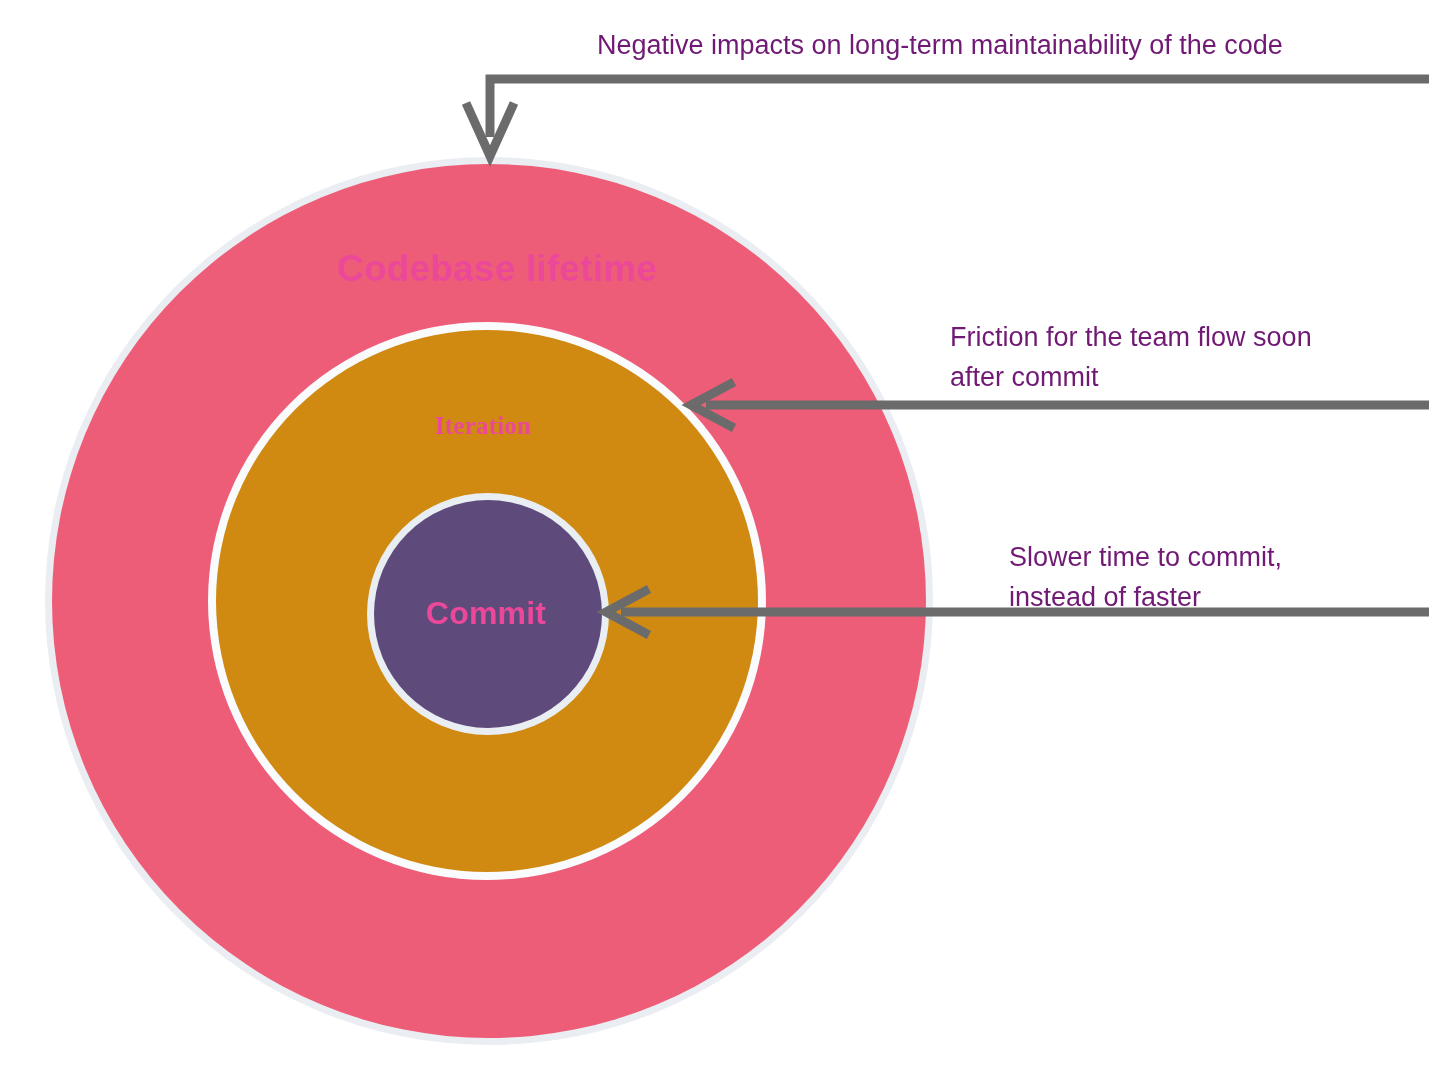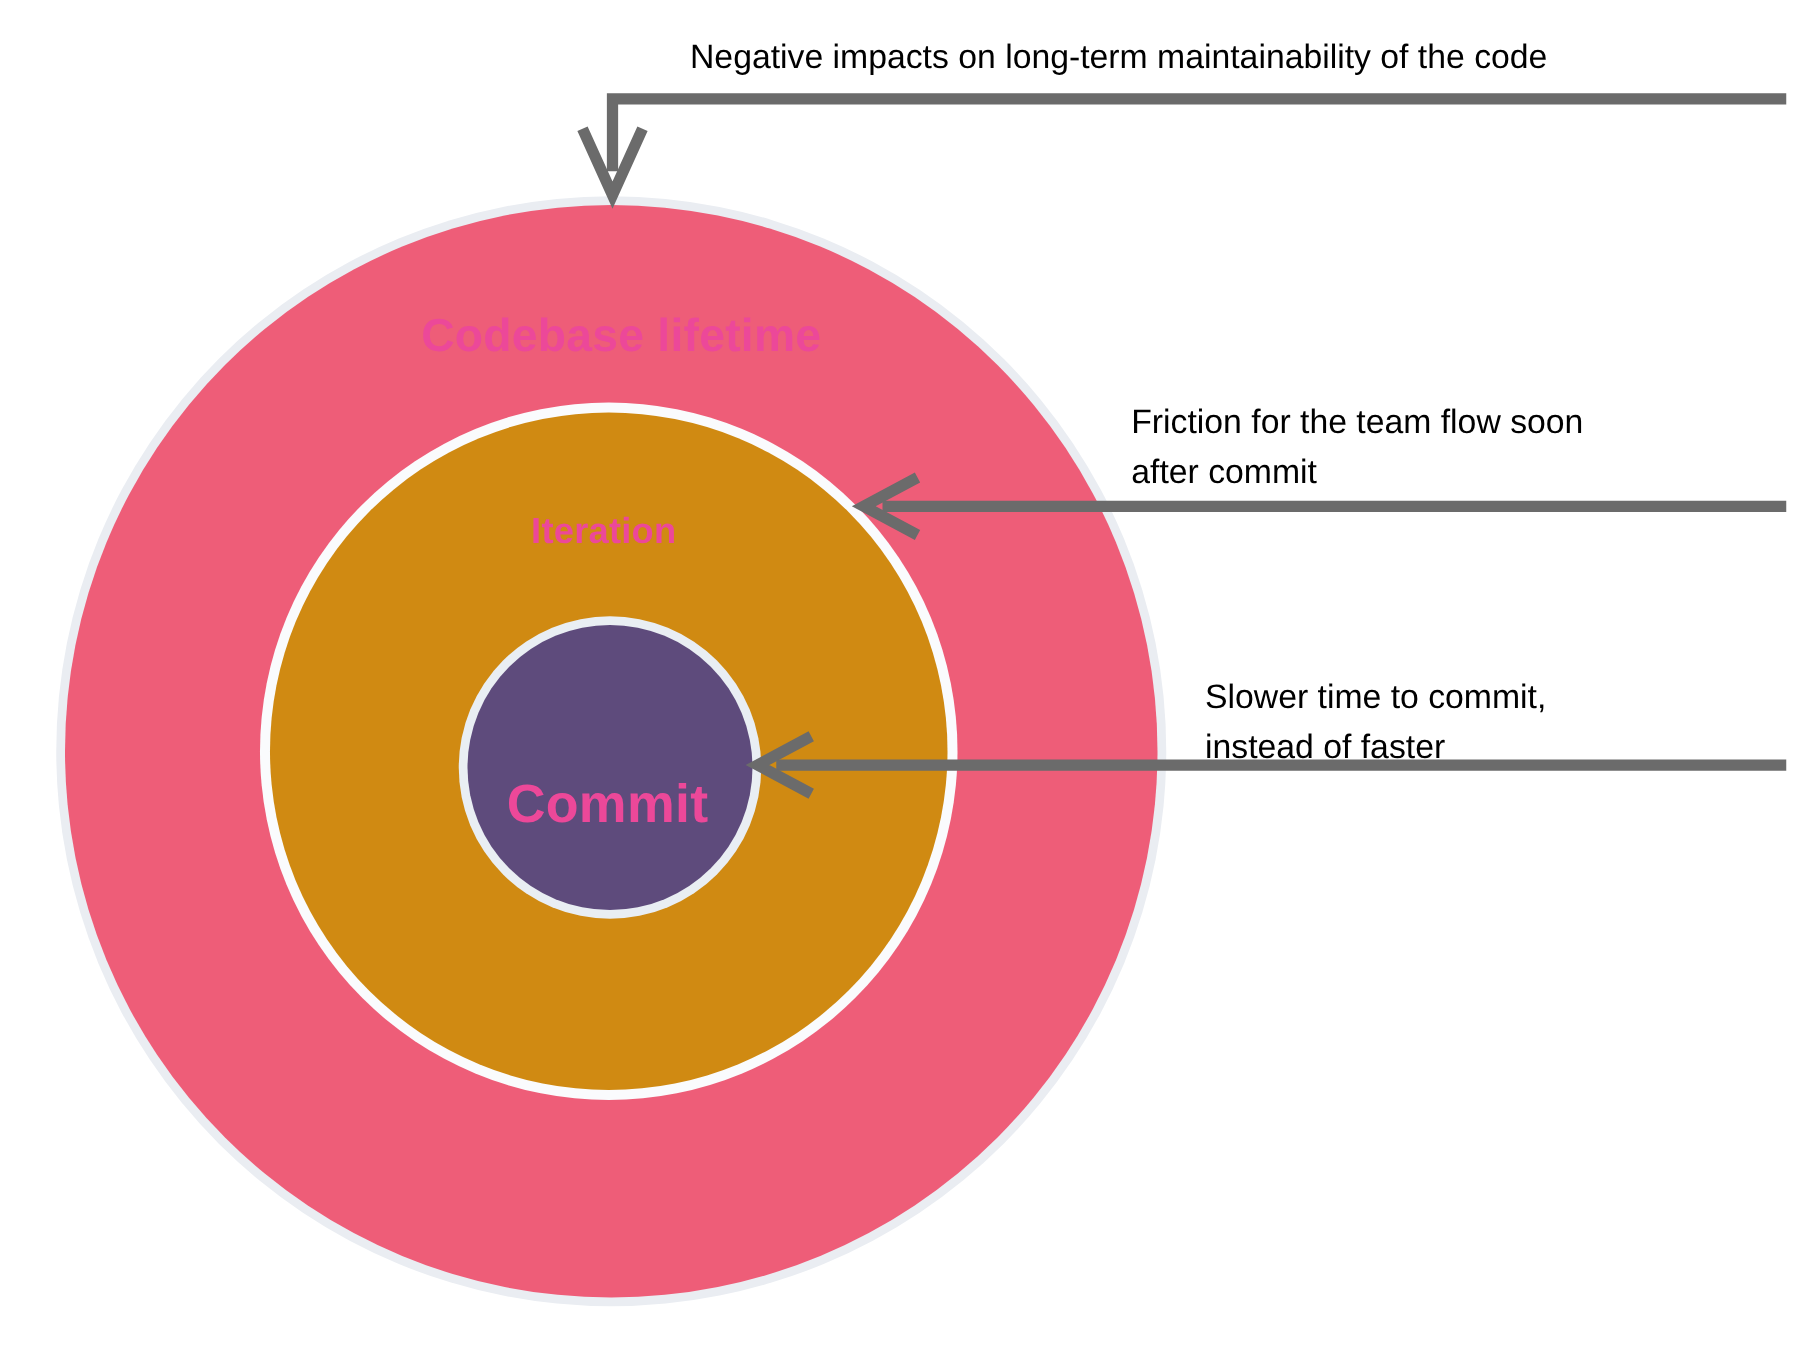--- a/index.html
+++ b/index.html
@@ -14,28 +14,29 @@
   .diagram-svg { position: absolute; left: 0; top: 0; }
   .ring-label {
     position: absolute;
     transform: translate(-50%, -50%);
     color: #ec4899;
     font-weight: 700;
     white-space: nowrap;
     letter-spacing: 0.2px;
   }
   .label-codebase { left: 497px; top: 269px; font-size: 37px; }
-  .label-iteration { left: 483px; top: 426px; font-size: 29px; }
-  .label-commit   { left: 486px; top: 644px; font-size: 43px; }
+  .label-iteration { left: 483px; top: 426px; font-size: 25px; font-family: Liberation Serif, serif; }
+  .label-commit   { left: 486px; top: 613px; font-size: 32px; }
   .annotation {
     position: absolute;
-    color: #000000;
+    color: #701a75;
     font-size: 27px;
     line-height: 40px;
     white-space: nowrap;
+    margin-left: 45px;
   }
   .a-maintainability { left: 552px; top: 25px; }
   .a-friction        { left: 905px; top: 317px; }
   .a-slower          { left: 964px; top: 537px; }
 </style>
 </head>
 <body>
 
 <div class="canvas">
 

